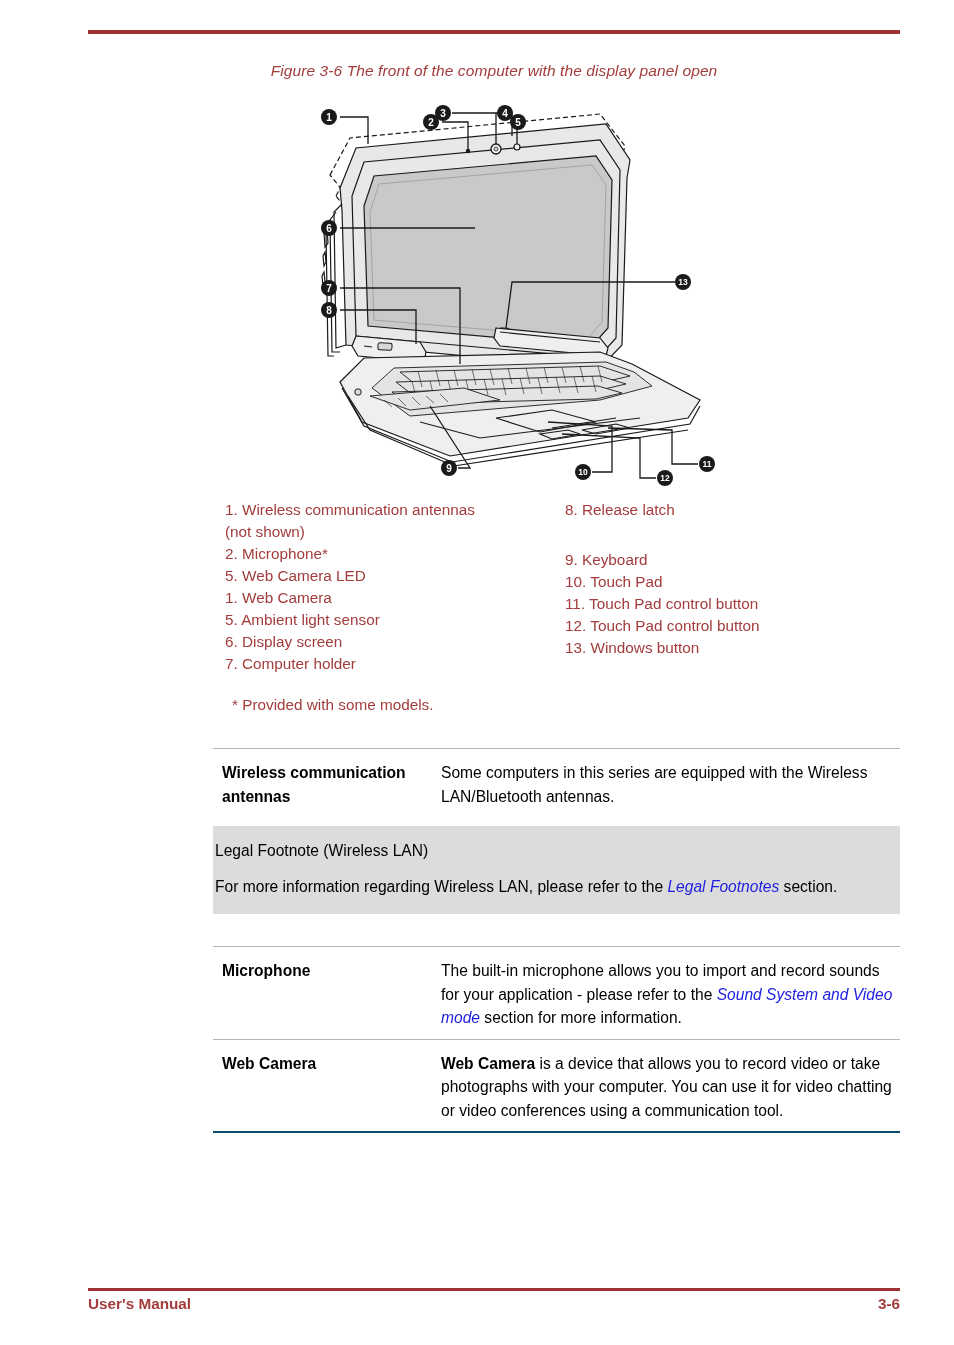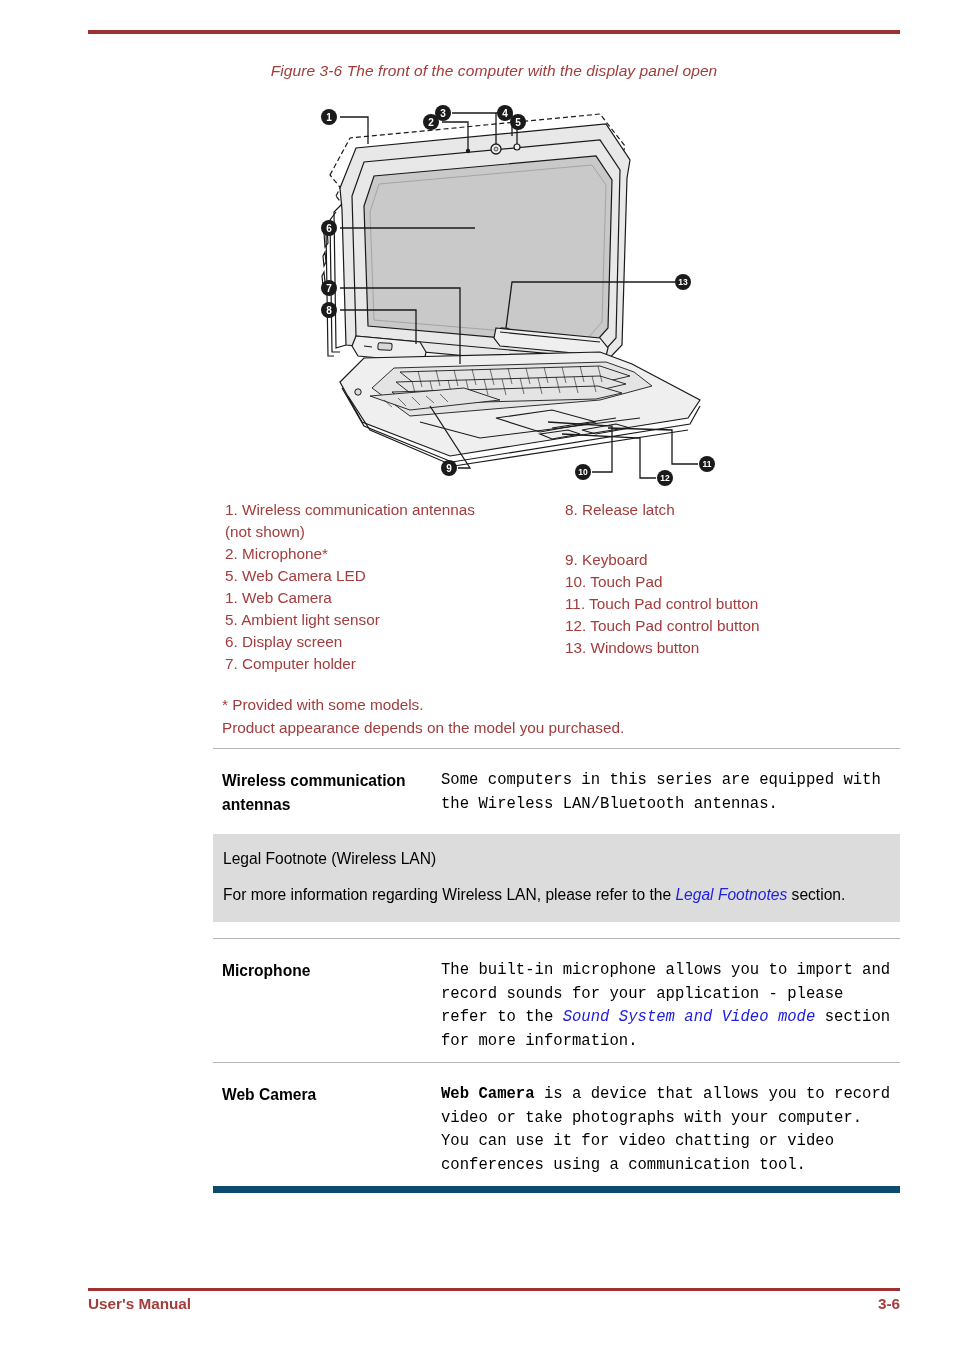--- a/index.html
+++ b/index.html
@@ -41,51 +41,51 @@
     font-size:15.3px;color:#a33c3c;line-height:22px;
   }
   .legend .col{position:absolute;top:0;}
   .legend .col-a{left:0;width:330px;}
   .legend .col-b{left:340px;width:330px;}
   .legend .li{white-space:pre-wrap;}
   .legend .li.gap{margin-top:28px;}
 
   
   .notes{
-    position:absolute;top:694px;left:222px;width:690px;
+    position:absolute;top:694px;left:232px;width:690px;
     font-size:15.3px;color:#a33c3c;line-height:22.5px;
   }
 
   
   .tbl{
     position:absolute;left:213px;top:748px;width:687px;
     font-size:15.6px;
     line-height:23.5px;
   }
   .row{
     display:flex;
     border-top:1px solid #b5b5b5;
-    padding:20px 0 9px 0;
-  }
-  .row.last{border-bottom:7px solid #0c4a6e;}
+    padding:12px 0 9px 0;
+  }
+  .row.last{border-bottom:2px solid #0c4a6e;}
   .row .term{
     width:228px;flex:0 0 228px;
     font-weight:bold;
     padding-left:9px;
     box-sizing:border-box;
   }
-  .row .desc{flex:1;padding-right:6px;font-family:Liberation Mono, monospace;}
+  .row .desc{flex:1;padding-right:6px;}
   .row .desc b{font-weight:bold;}
   .lnk{color:#2020e0;font-style:italic;}
 
   .graybox{
     background:#dcdcdc;
-    padding:13px 10px 16px 10px;
+    padding:13px 10px 16px 2px;
     margin-top:9px;
-    margin-bottom:16px;
+    margin-bottom:32px;
     box-sizing:border-box;
     width:687px;
   }
   .graybox .gline{font-size:15.6px;line-height:23.5px;}
   .graybox .gline2{margin-top:12px;}
 
   
   .footer-rule{
     position:absolute;left:88px;top:1288px;width:812px;height:3px;
     background:#9e3131;
@@ -315,21 +315,20 @@
       <div class="li gap">9. Keyboard</div>
       <div class="li">10. Touch Pad</div>
       <div class="li">11. Touch Pad control button</div>
       <div class="li">12. Touch Pad control button</div>
       <div class="li">13. Windows button</div>
     </div>
   </div>
 
   <div class="notes">
     <div>* Provided with some models.</div>
-    <div>Product appearance depends on the model you purchased.</div>
   </div>
 
   <div class="tbl">
 
     <div class="row">
       <div class="term">Wireless communication antennas</div>
       <div class="desc">
         <span>Some computers in this series are equipped with the Wireless LAN/Bluetooth antennas.</span>
       </div>
     </div>

